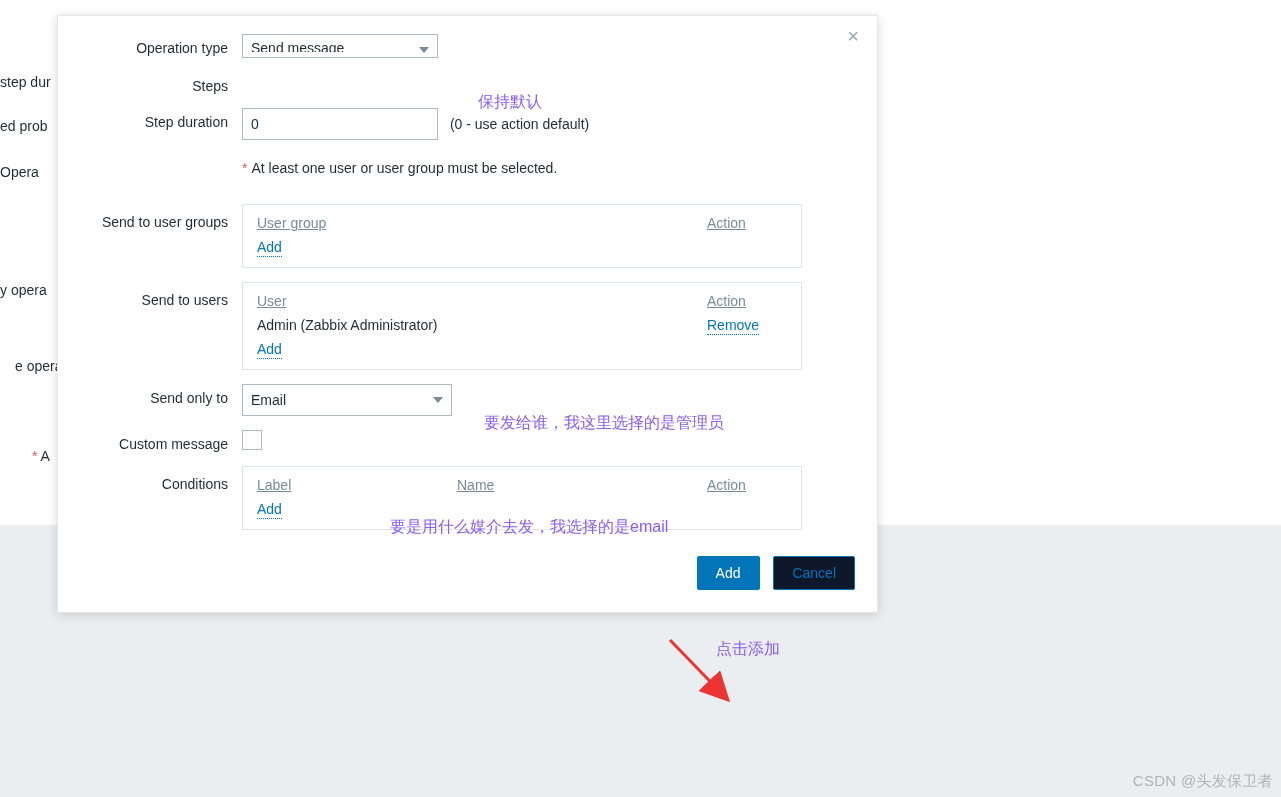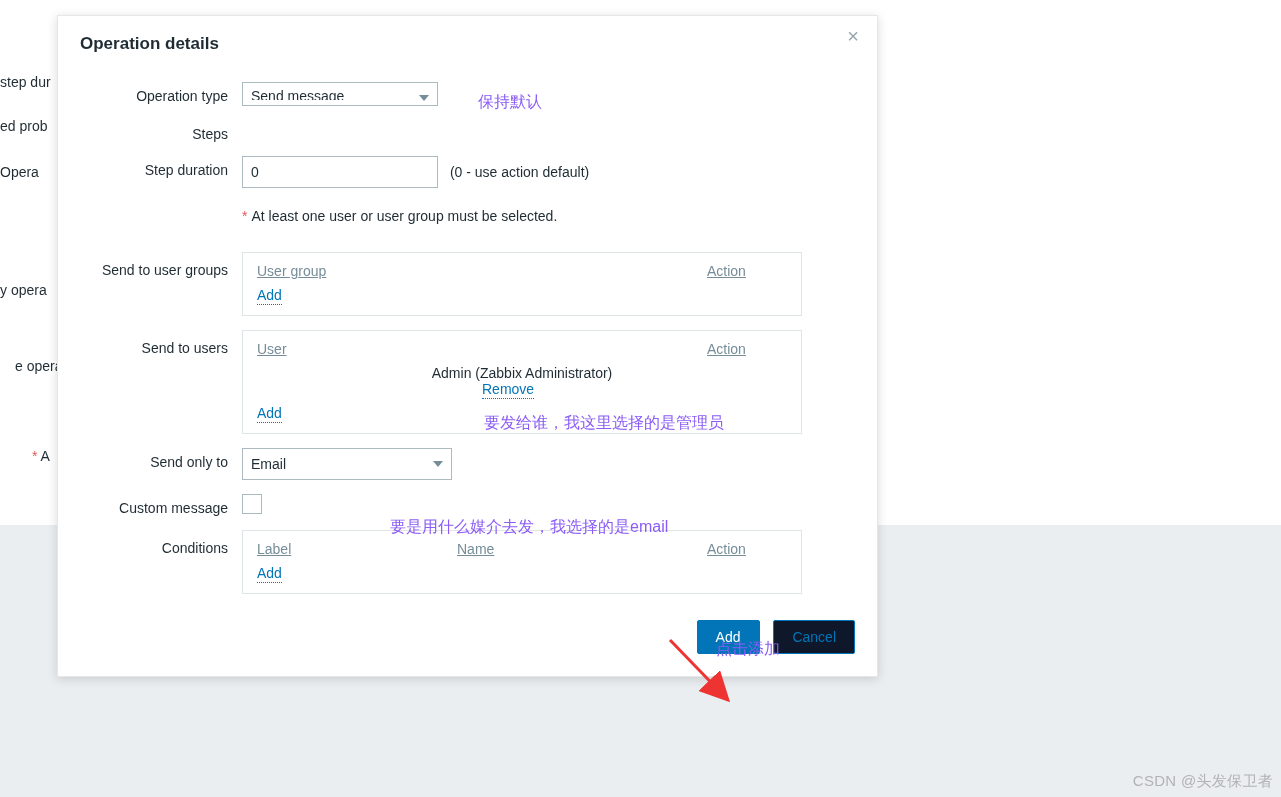--- a/index.html
+++ b/index.html
@@ -40,21 +40,21 @@
   .step-input { width:100px; height:32px; text-align:right; }
   .duration-input { width:196px; height:32px; }
   .hint { color:#1f2c33; margin-left:8px; font-size:14px; }
   .dash { margin:0 6px; }
 
   .req-note { color:#1f2c33; font-size:14px; margin:6px 0 18px 0; }
   .req-note .ast { color:#e45959; margin-right:4px; }
 
   .tbl { border:1px solid #dfe4e7; width:560px; padding:10px 14px 12px 14px; }
   .tbl-header { display:flex; color:#768d99; font-size:14px; margin-bottom:8px;text-decoration:underline; }
-  .tbl-row { display:flex; color:#1f2c33; font-size:14px; margin-bottom:8px; align-items:center;flex-direction:column; }
+  .tbl-row { display:flex; color:#1f2c33; font-size:14px; margin-bottom:8px; align-items:center; }
   .tbl .c1 { flex:1; }
   .tbl .c-label { width:200px; }
   .tbl .c-name { flex:1; }
   .tbl .c2 { width:80px; }
   .link { color:#0275b8; text-decoration:none; cursor:pointer; }
   .link.dotted { border-bottom:1px dotted #0275b8; padding-bottom:1px; }
 
   .so-select { width:210px; height:32px; }
 
   .checkbox { width:20px; height:20px; border:1px solid #acbbc2; display:inline-block; vertical-align:middle; }
@@ -77,21 +77,20 @@
 <div class="bg-row" style="top:282px;">y opera</div>
 <div class="bg-row" style="top:358px;padding-left:15px;">e opera</div>
 <div class="bg-row" style="top:448px; left:32px;">
   <span class="bg-asterisk">*</span>
   <span>A</span>
 </div>
 <div class="bg-footer"></div>
 
 <div class="modal">
   <div class="modal-close">×</div>
-  <h2>Operation details</h2>
 
   <div class="form-row">
     <div class="form-label">Operation type</div>
     <div class="form-body">
       <span class="select-wrap">
         <select>
           <option>Send message</option>
         </select>
       </span>
     </div>

